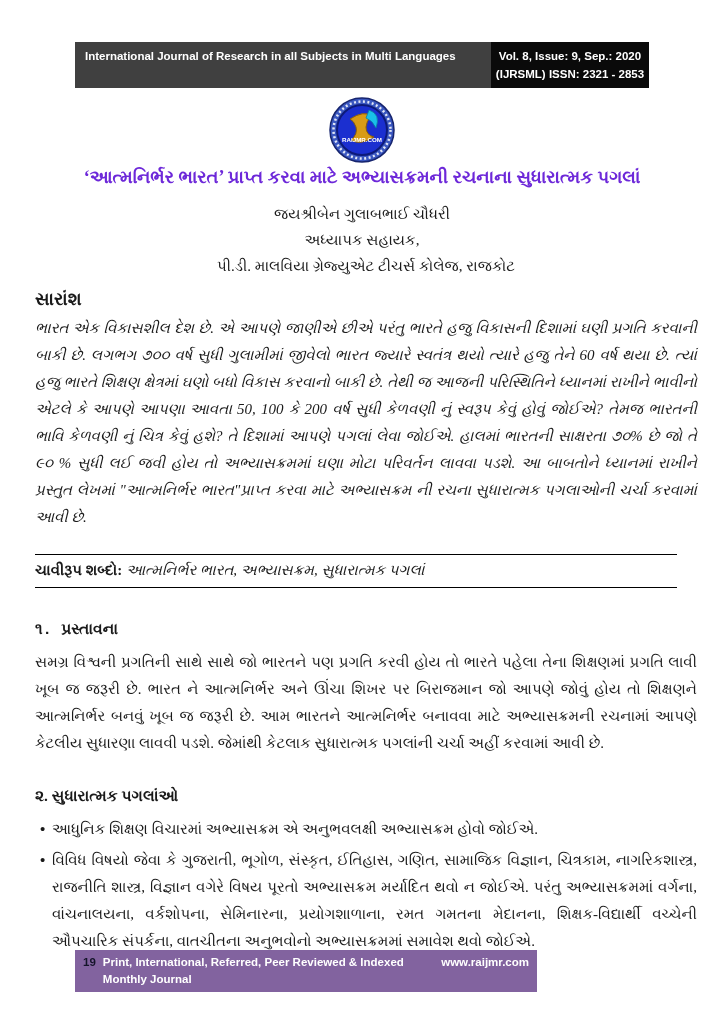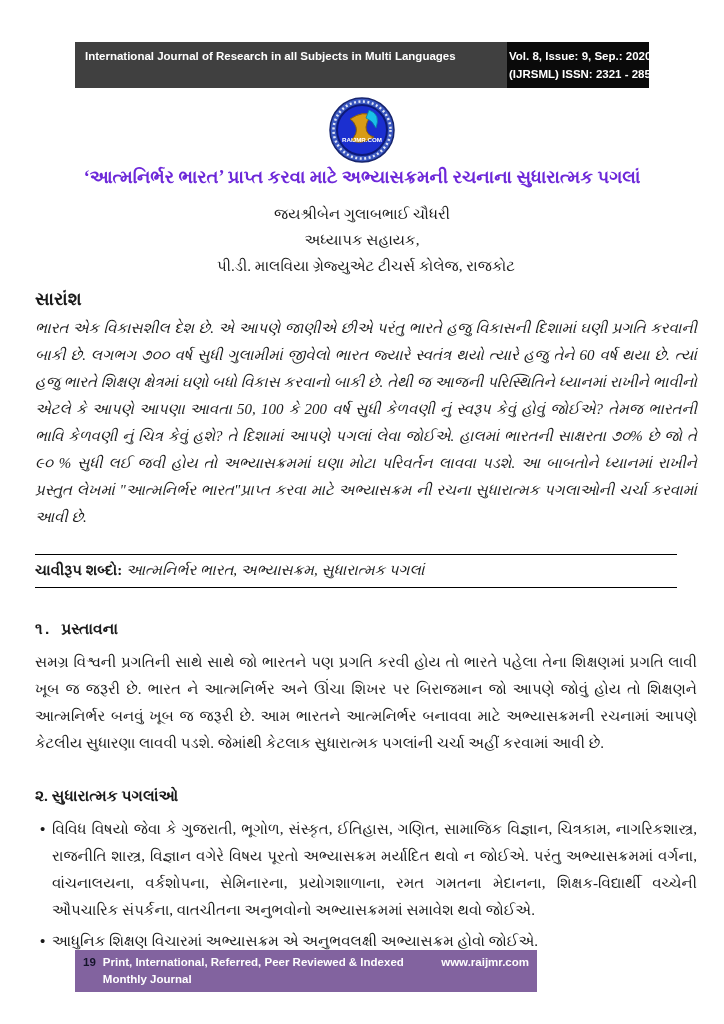--- a/index.html
+++ b/index.html
@@ -16,21 +16,21 @@
   .header-bar {
     position:absolute; left:75px; top:42px; width:574px; height:46px;
     display:flex; font-family:"Liberation Sans","DejaVu Sans",sans-serif;
   }
   .header-left {
     background:#404040; color:#ffffff; flex:1;
     font-size:11.5px; font-weight:bold; line-height:1.6;
     padding:5px 10px; white-space:nowrap; overflow:hidden;
   }
   .header-right {
-    background:#0a0a0a; color:#ffffff; width:142px;
+    background:#0a0a0a; color:#ffffff; width:158px;
     font-size:11.5px; font-weight:bold; line-height:1.6;
     padding:5px 2px; text-align:center; white-space:nowrap;
   }
   
   .logo-wrap {
     position:absolute; top:97px; left:50%; transform:translateX(-50%);
     width:66px; height:66px;
   }
   
   .article-title {
@@ -131,22 +131,22 @@
 
   <div class="keywords-box">
     <span class="keywords-label">ચાવીરૂપ શબ્દો:</span><span class="keywords-text"> આત્મનિર્ભર ભારત, અભ્યાસક્રમ, સુધારાત્મક પગલાં</span>
   </div>
 
   <div class="sec1-heading">૧. પ્રસ્તાવના</div>
   <div class="sec1-text">સમગ્ર વિશ્વની પ્રગતિની સાથે સાથે જો ભારતને પણ પ્રગતિ કરવી હોય તો ભારતે પહેલા તેના શિક્ષણમાં પ્રગતિ લાવી ખૂબ જ જરૂરી છે. ભારત ને આત્મનિર્ભર અને ઊંચા શિખર પર બિરાજમાન જો આપણે જોવું હોય તો શિક્ષણને આત્મનિર્ભર બનવું ખૂબ જ જરૂરી છે. આમ ભારતને આત્મનિર્ભર બનાવવા માટે અભ્યાસક્રમની રચનામાં આપણે કેટલીય સુધારણા લાવવી પડશે. જેમાંથી કેટલાક સુધારાત્મક પગલાંની ચર્ચા અહીં કરવામાં આવી છે.</div>
 
   <div class="sec2-heading">૨. સુધારાત્મક પગલાંઓ</div>
   <div class="bullet-list">
+    <div class="bullet-item">આધુનિક શિક્ષણ વિચારમાં અભ્યાસક્રમ એ અનુભવલક્ષી અભ્યાસક્રમ હોવો જોઈએ.</div>
     <div class="bullet-item">વિવિધ વિષયો જેવા કે ગુજરાતી, ભૂગોળ, સંસ્કૃત, ઈતિહાસ, ગણિત, સામાજિક વિજ્ઞાન, ચિત્રકામ, નાગરિકશાસ્ત્ર, રાજનીતિ શાસ્ત્ર, વિજ્ઞાન વગેરે વિષય પૂરતો અભ્યાસક્રમ મર્યાદિત થવો ન જોઈએ. પરંતુ અભ્યાસક્રમમાં વર્ગના, વાંચનાલયના, વર્કશોપના, સેમિનારના, પ્રયોગશાળાના, રમત ગમતના મેદાનના, શિક્ષક-વિદ્યાર્થી વચ્ચેની ઔપચારિક સંપર્કના, વાતચીતના અનુભવોનો અભ્યાસક્રમમાં સમાવેશ થવો જોઈએ.</div>
-    <div class="bullet-item">આધુનિક શિક્ષણ વિચારમાં અભ્યાસક્રમ એ અનુભવલક્ષી અભ્યાસક્રમ હોવો જોઈએ.</div>
   </div>
 
   <div class="footer-bar">
     <div class="footer-line1">
       <span class="footer-pageno">19</span>
       <span class="footer-desc">Print, International, Referred, Peer  Reviewed &amp; Indexed Monthly Journal</span>
       <span class="footer-site">www.raijmr.com</span>
     </div>
     <div class="footer-line2">RET Academy for International Journals of Multidisciplinary Research (RAIJMR)</div>
   </div>

